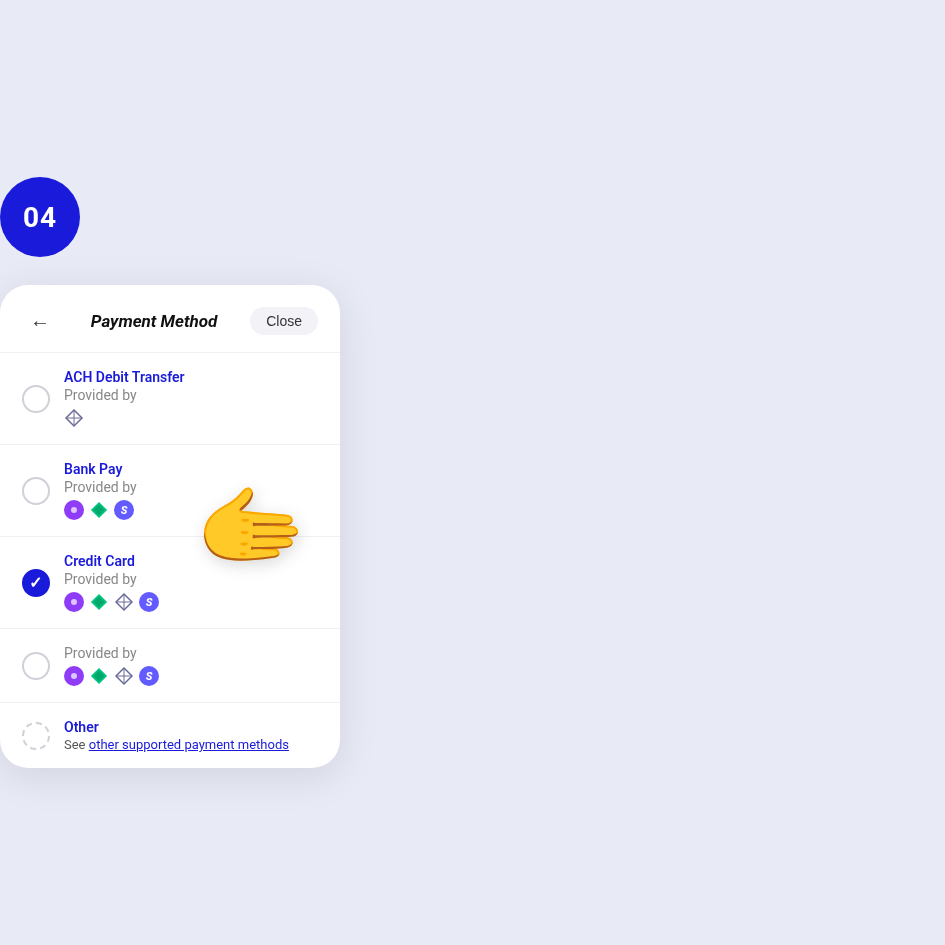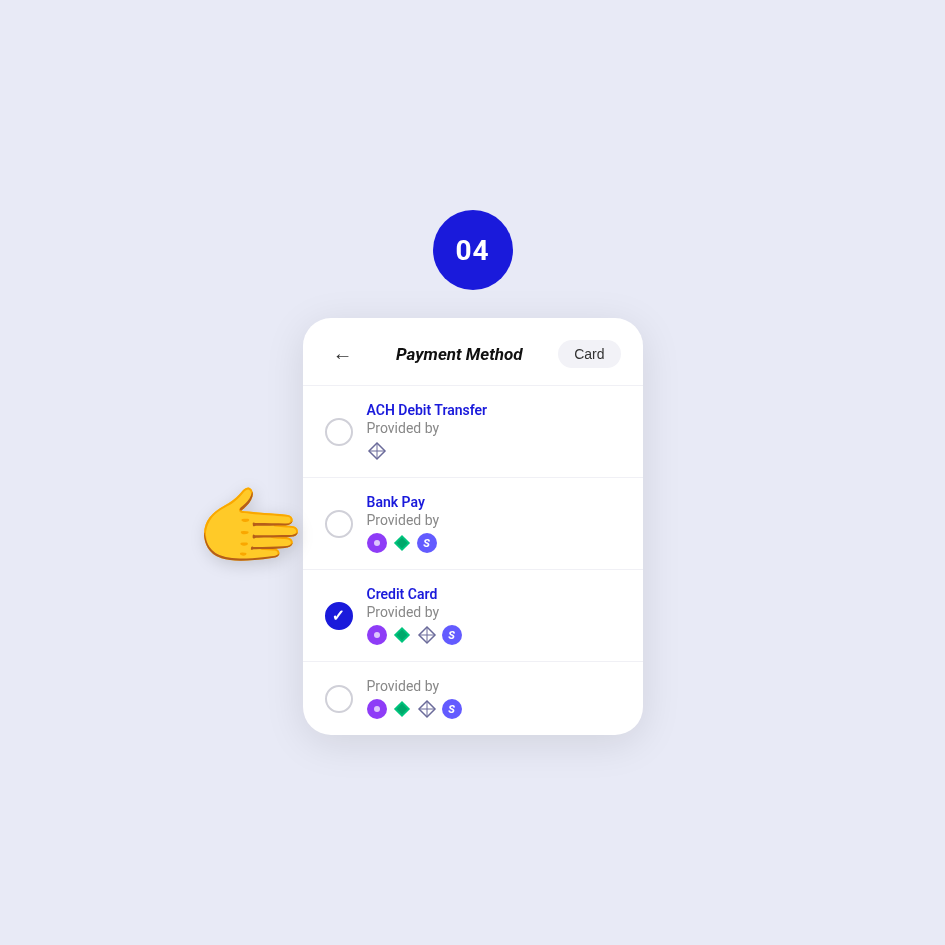--- a/index.html
+++ b/index.html
@@ -14,21 +14,21 @@
       font-family: -apple-system, BlinkMacSystemFont, 'Segoe UI', Roboto, sans-serif;
       overflow: hidden;
     }
 
     .scene {
       position: relative;
       width: 945px;
       height: 945px;
       display: flex;
       flex-direction: column;
-      align-items: center;
+      align-items: flex-start;
       justify-content: center;
     }
 
     
     .step-badge {
       width: 80px;
       height: 80px;
       background: #1a1adb;
       border-radius: 50%;
       display: flex;
@@ -243,21 +243,21 @@
     <span class="step-badge-text">04</span>
   </div>
 
   <div class="phone-card">
 
     <div class="card-header">
       <button class="back-btn">
         <span>←</span>
       </button>
       <span class="header-title">Payment Method</span>
-      <button class="close-btn">Card</button>
+      <button class="close-btn">Close</button>
     </div>
 
     <div class="payment-list">
 
       <div class="payment-item">
         <div class="radio-outer"></div>
         <div class="payment-info">
           <div class="payment-name">ACH Debit Transfer</div>
           <div class="provided-by">Provided by</div>
           <div class="provider-icons">
@@ -334,20 +334,29 @@
                 <polygon points="10,2 18,10 10,18 2,10" stroke="#6b6b9a" stroke-width="1.5" fill="none"></polygon>
                 <line x1="2" y1="10" x2="18" y2="10" stroke="#6b6b9a" stroke-width="1"></line>
                 <line x1="10" y1="2" x2="10" y2="18" stroke="#6b6b9a" stroke-width="1"></line>
               </svg>
             </span>
             <span class="icon-stripe">S</span>
           </div>
         </div>
       </div>
 
+      <div class="payment-item">
+        <div class="radio-outer" style="border-style: dashed;"></div>
+        <div class="payment-info">
+          <div class="payment-name">Other</div>
+          <div style="font-size:13px; color:#555;">
+            <span>See </span><span class="other-link">other supported payment methods</span>
+          </div>
+        </div>
+      </div>
 
     </div>
   </div>
 
   <div class="hand-illustration" aria-hidden="true">
     🫱
   </div>
 
 </div>
 

